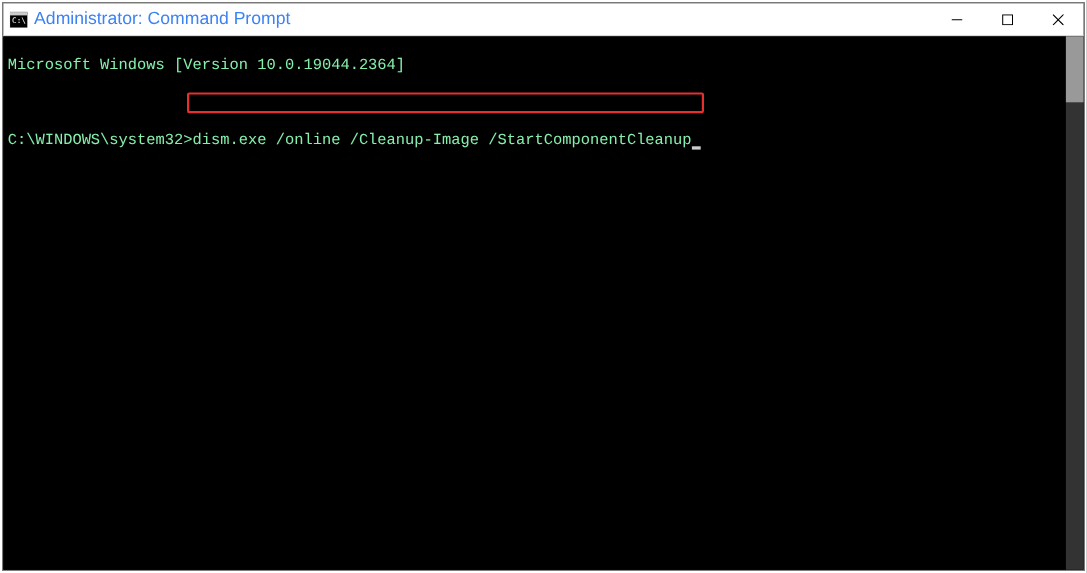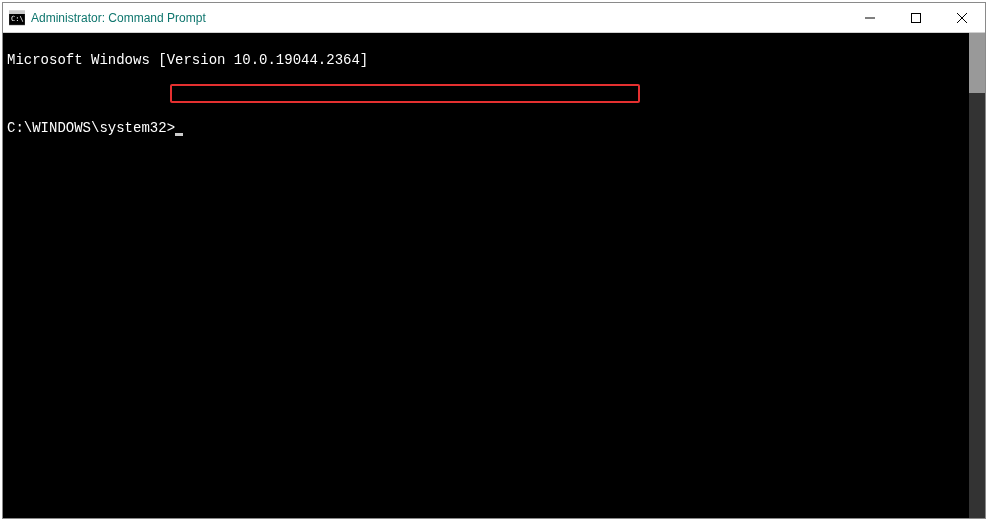--- a/index.html
+++ b/index.html
@@ -29,22 +29,22 @@
     }
     .title-icon {
       width: 16px;
       height: 16px;
       margin-right: 6px;
       display: inline-flex;
       align-items: center;
       justify-content: center;
     }
     .title-text {
-      font-size: 12px;
-      color: #0f766e;
+      font-size: 16px;
+      color: #3b82f6;
       flex: 1;
     }
     .window-controls {
       display: flex;
       height: 100%;
     }
     .window-btn {
       width: 46px;
       height: 30px;
       display: flex;
@@ -61,21 +61,21 @@
       background: #000;
       position: relative;
       display: flex;
     }
     .terminal-content {
       flex: 1;
       padding: 2px 4px;
       font-family: Consolas, "Courier New", monospace;
       font-size: 14px;
       line-height: 17px;
-      color: #ffffff;
+      color: #86efac;
       white-space: pre;
       overflow: hidden;
     }
     .scrollbar {
       width: 16px;
       background: #333;
       position: relative;
     }
     .scroll-thumb {
       position: absolute;
@@ -132,20 +132,20 @@
             <line x1="10" y1="0" x2="0" y2="10" stroke="#000" stroke-width="1"></line>
           </svg>
       </button>
     </div>
   </div>
 
   <div class="terminal-body">
     <div class="terminal-content">
 <span class="terminal-line">Microsoft Windows [Version 10.0.19044.2364]</span>
 <span class="terminal-line"> </span>
-<span class="prompt-line"><span>C:\WINDOWS\system32&gt;</span><span class="cursor"></span></span>
+<span class="prompt-line"><span>C:\WINDOWS\system32&gt;</span><span>dism.exe /online /Cleanup-Image /StartComponentCleanup</span><span class="cursor"></span></span>
       <div class="highlight-box" style="left:167px; top:51px; width:470px; height:19px;"></div>
     </div>
     <div class="scrollbar">
       <div class="scroll-thumb"></div>
     </div>
   </div>
 </div>
 
 </body></html>

